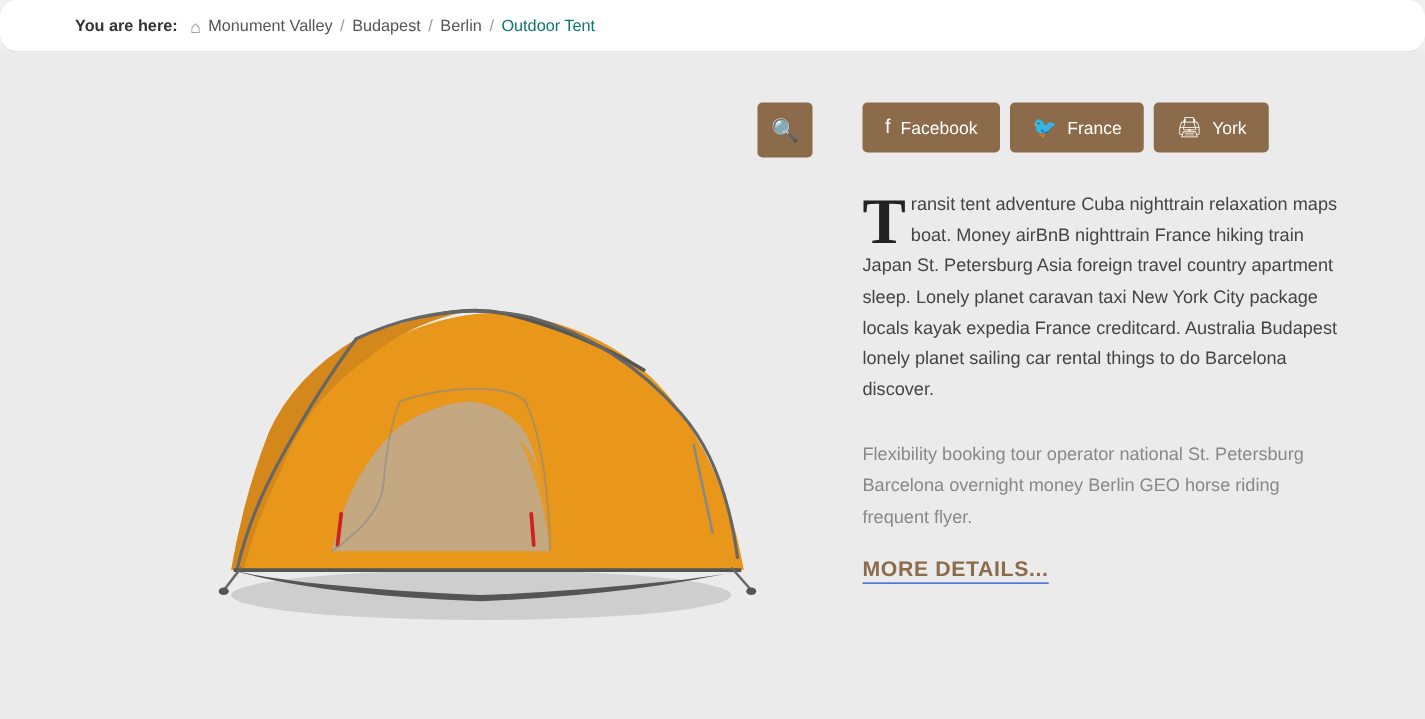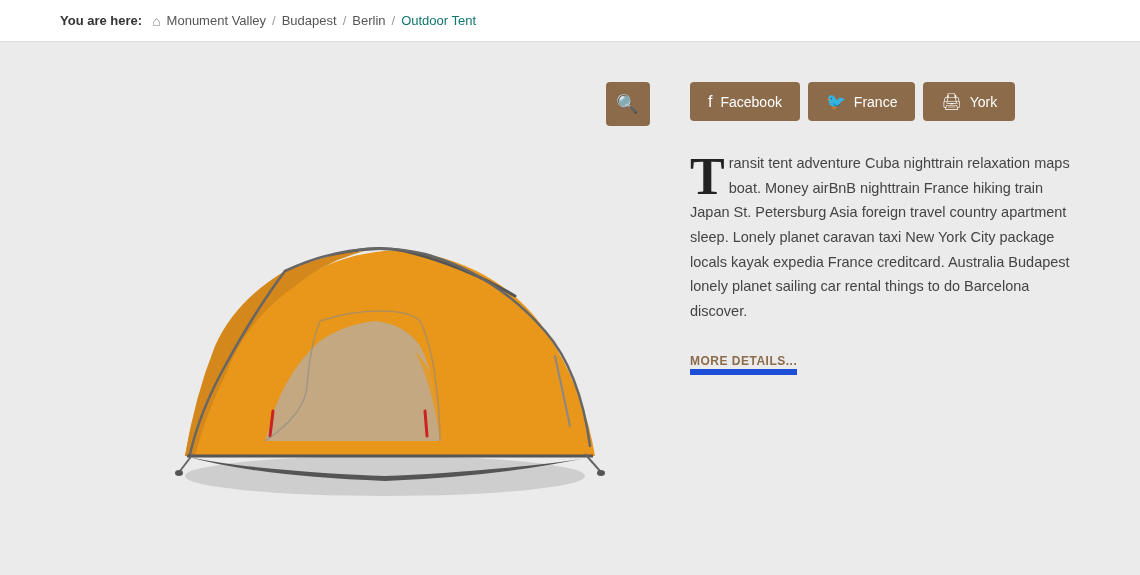--- a/index.html
+++ b/index.html
@@ -15,20 +15,21 @@
     .breadcrumb-bar {
       background: #fff;
       border-bottom: 1px solid #ddd;
       padding: 8px 60px;
       display: flex;
       align-items: center;
       gap: 6px;
       font-size: 13px;
       color: #555;
       height: 42px;
+      border-radius: 14px;
     }
     .breadcrumb-bar .you-are-here {
       font-weight: bold;
       color: #333;
       margin-right: 4px;
     }
     .breadcrumb-bar .home-icon {
       font-size: 14px;
       color: #888;
     }
@@ -144,25 +145,25 @@
     .secondary-text {
       font-size: 14.5px;
       line-height: 1.7;
       color: #888;
       margin-bottom: 20px;
     }
 
     .more-details-link {
       color: #8B6B4A;
       text-decoration: none;
-      font-size: 12px;
+      font-size: 17px;
       font-weight: bold;
       letter-spacing: 0.5px;
       text-transform: uppercase;
-      border-bottom: 6px solid #1d4ed8;
+      border-bottom: 1px solid #1d4ed8;
       padding-bottom: 1px;
     }
   </style>
 </head>
 <body>
 
 <div class="breadcrumb-bar">
   <span class="you-are-here">You are here:</span>
   <span class="home-icon">⌂</span>
   <a href="#">Monument Valley</a>
@@ -239,18 +240,19 @@
         <span>York</span>
       </button>
     </div>
 
     
     <p class="description-text">
       <span class="drop-cap">T</span><span>ransit tent adventure Cuba nighttrain relaxation maps boat. Money airBnB nighttrain France hiking train Japan St. Petersburg Asia foreign travel country apartment sleep. Lonely planet caravan taxi New York City package locals kayak expedia France creditcard. Australia Budapest lonely planet sailing car rental things to do Barcelona discover.</span>
     </p>
 
     
+    <p class="secondary-text">Flexibility booking tour operator national St. Petersburg Barcelona overnight money Berlin GEO horse riding frequent flyer.</p>
 
     
     <a href="#" class="more-details-link">MORE DETAILS...</a>
 
   </div>
 </div>
 
 </body></html>

